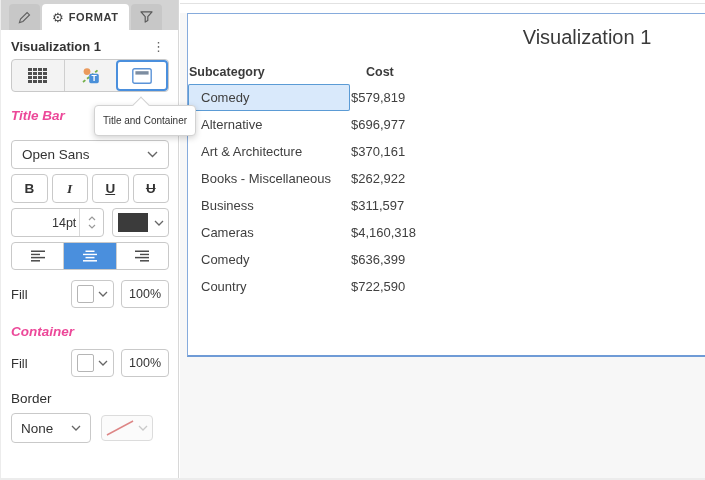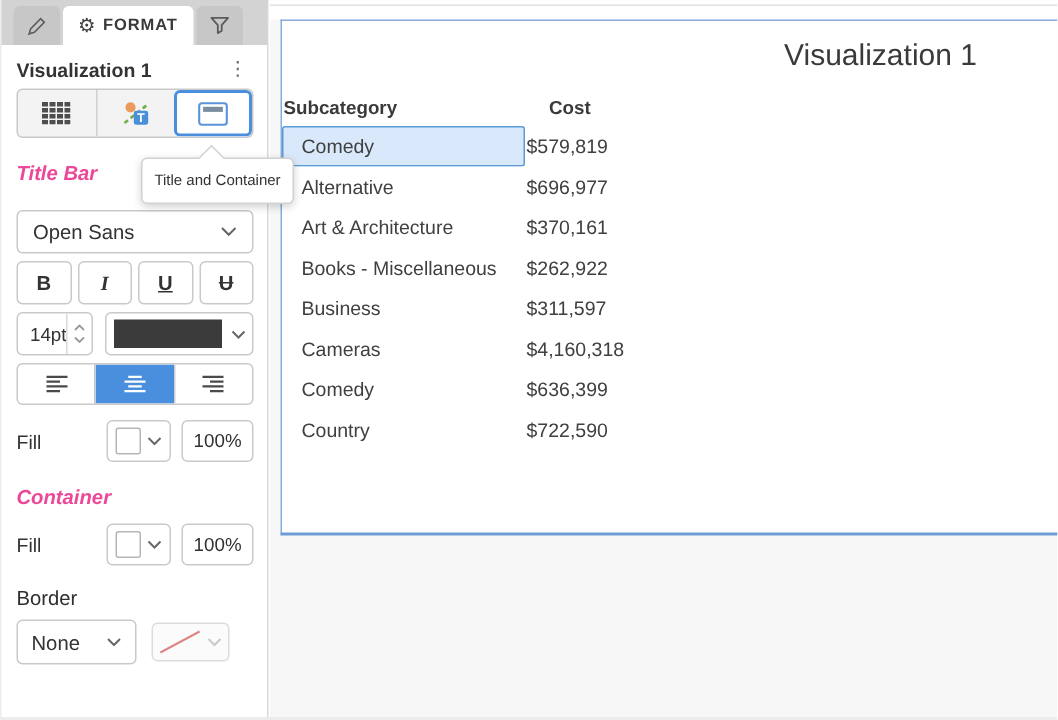--- a/index.html
+++ b/index.html
@@ -39,21 +39,21 @@
 
   .bius-row { display:flex; gap:4px; margin-top:5px; }
   .bius-row .btn { width:37px; height:29px; display:flex; align-items:center; justify-content:center;
                    font-size:13.5px; color:#333; cursor:pointer; }
   .b { font-weight:bold; }
   .i { font-family:"Liberation Serif","DejaVu Serif",serif; font-style:italic; font-weight:bold; }
   .u { text-decoration:underline; font-weight:bold; }
   .s { text-decoration:line-through; font-weight:bold; }
 
   .size-color-row { display:flex; margin-top:5px; gap:8px; }
-  .size-field { width:51px; height:29px; display:flex; overflow:hidden; }
+  .size-field { width:93px; height:29px; display:flex; overflow:hidden;padding-left:32px; }
   .size-text { flex:1; font-size:12.5px; color:#333; display:flex; align-items:center; padding-left:8px; }
   .stepper { width:24px; border-left:1px solid #d9d9d9; display:flex; flex-direction:column;
              align-items:center; justify-content:center; gap:3px; cursor:pointer; }
   .color-dd { flex:1; height:29px; display:flex; align-items:center; cursor:pointer; }
   .swatch-dark { flex:1; height:19px; margin:0 2px 0 5px; background:#3b3b3b; }
   .dd-chev { width:18px; display:flex; justify-content:center; }
 
   .align-group { display:flex; margin-top:5px; height:28px; border:1px solid #c9c9c9; border-radius:4px; overflow:hidden; background:#fff; }
   .align-seg { flex:1; display:flex; align-items:center; justify-content:center; cursor:pointer; }
   .align-seg + .align-seg { border-left:1px solid #cfcfcf; }

